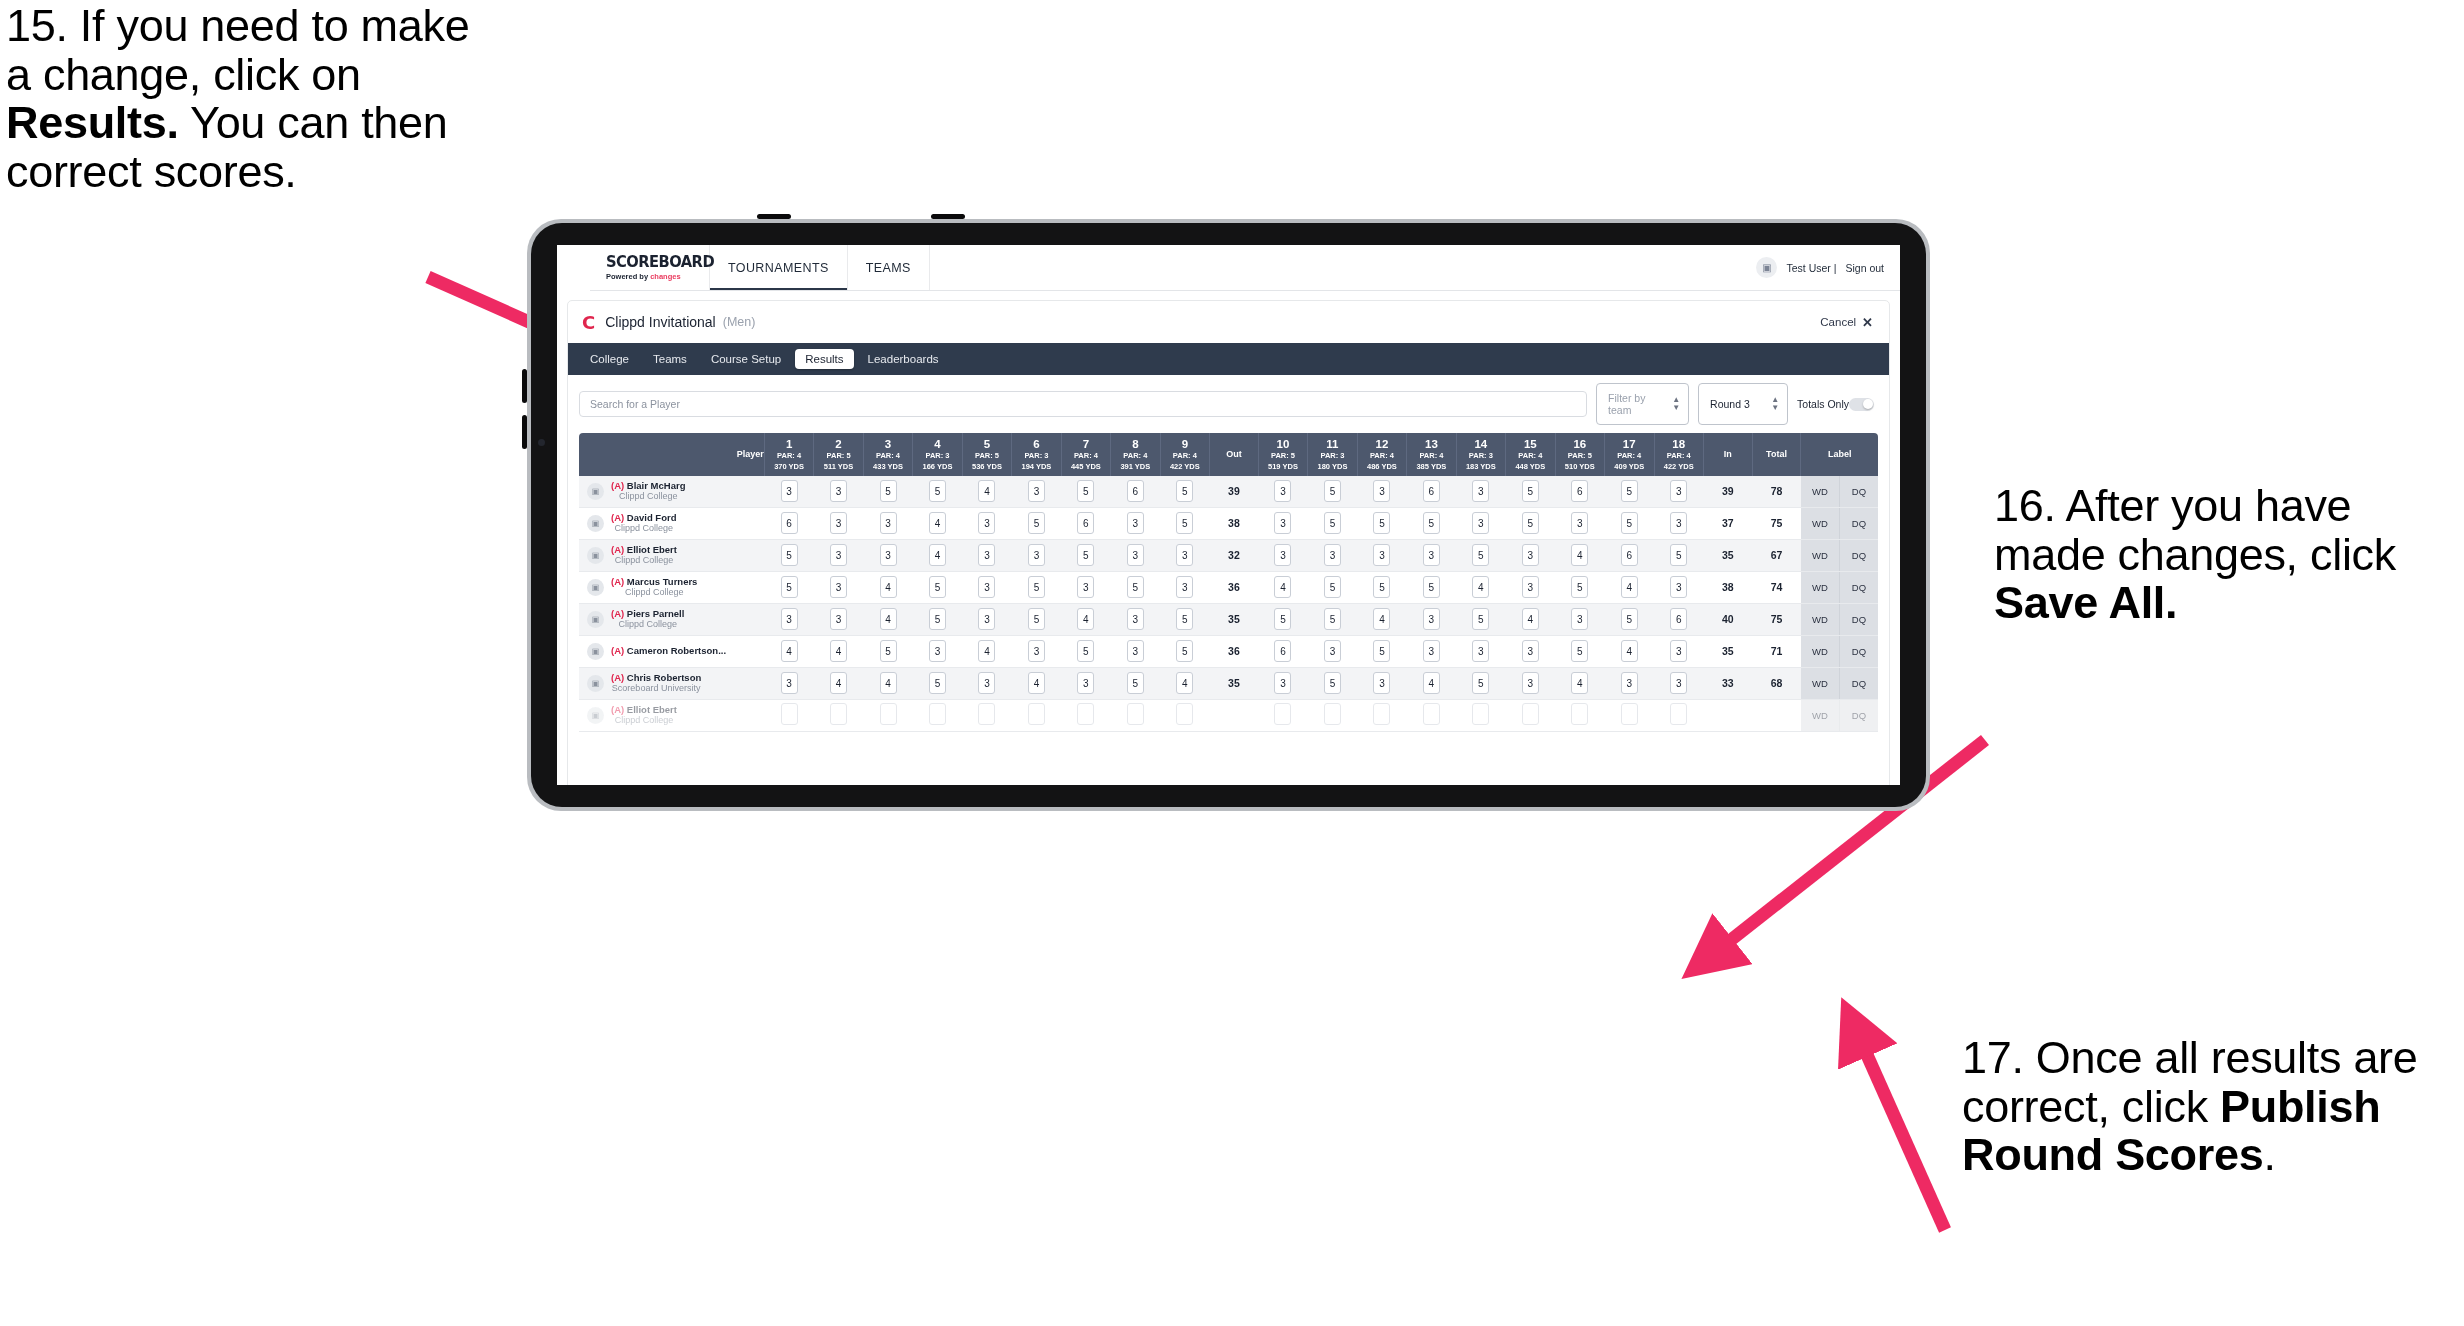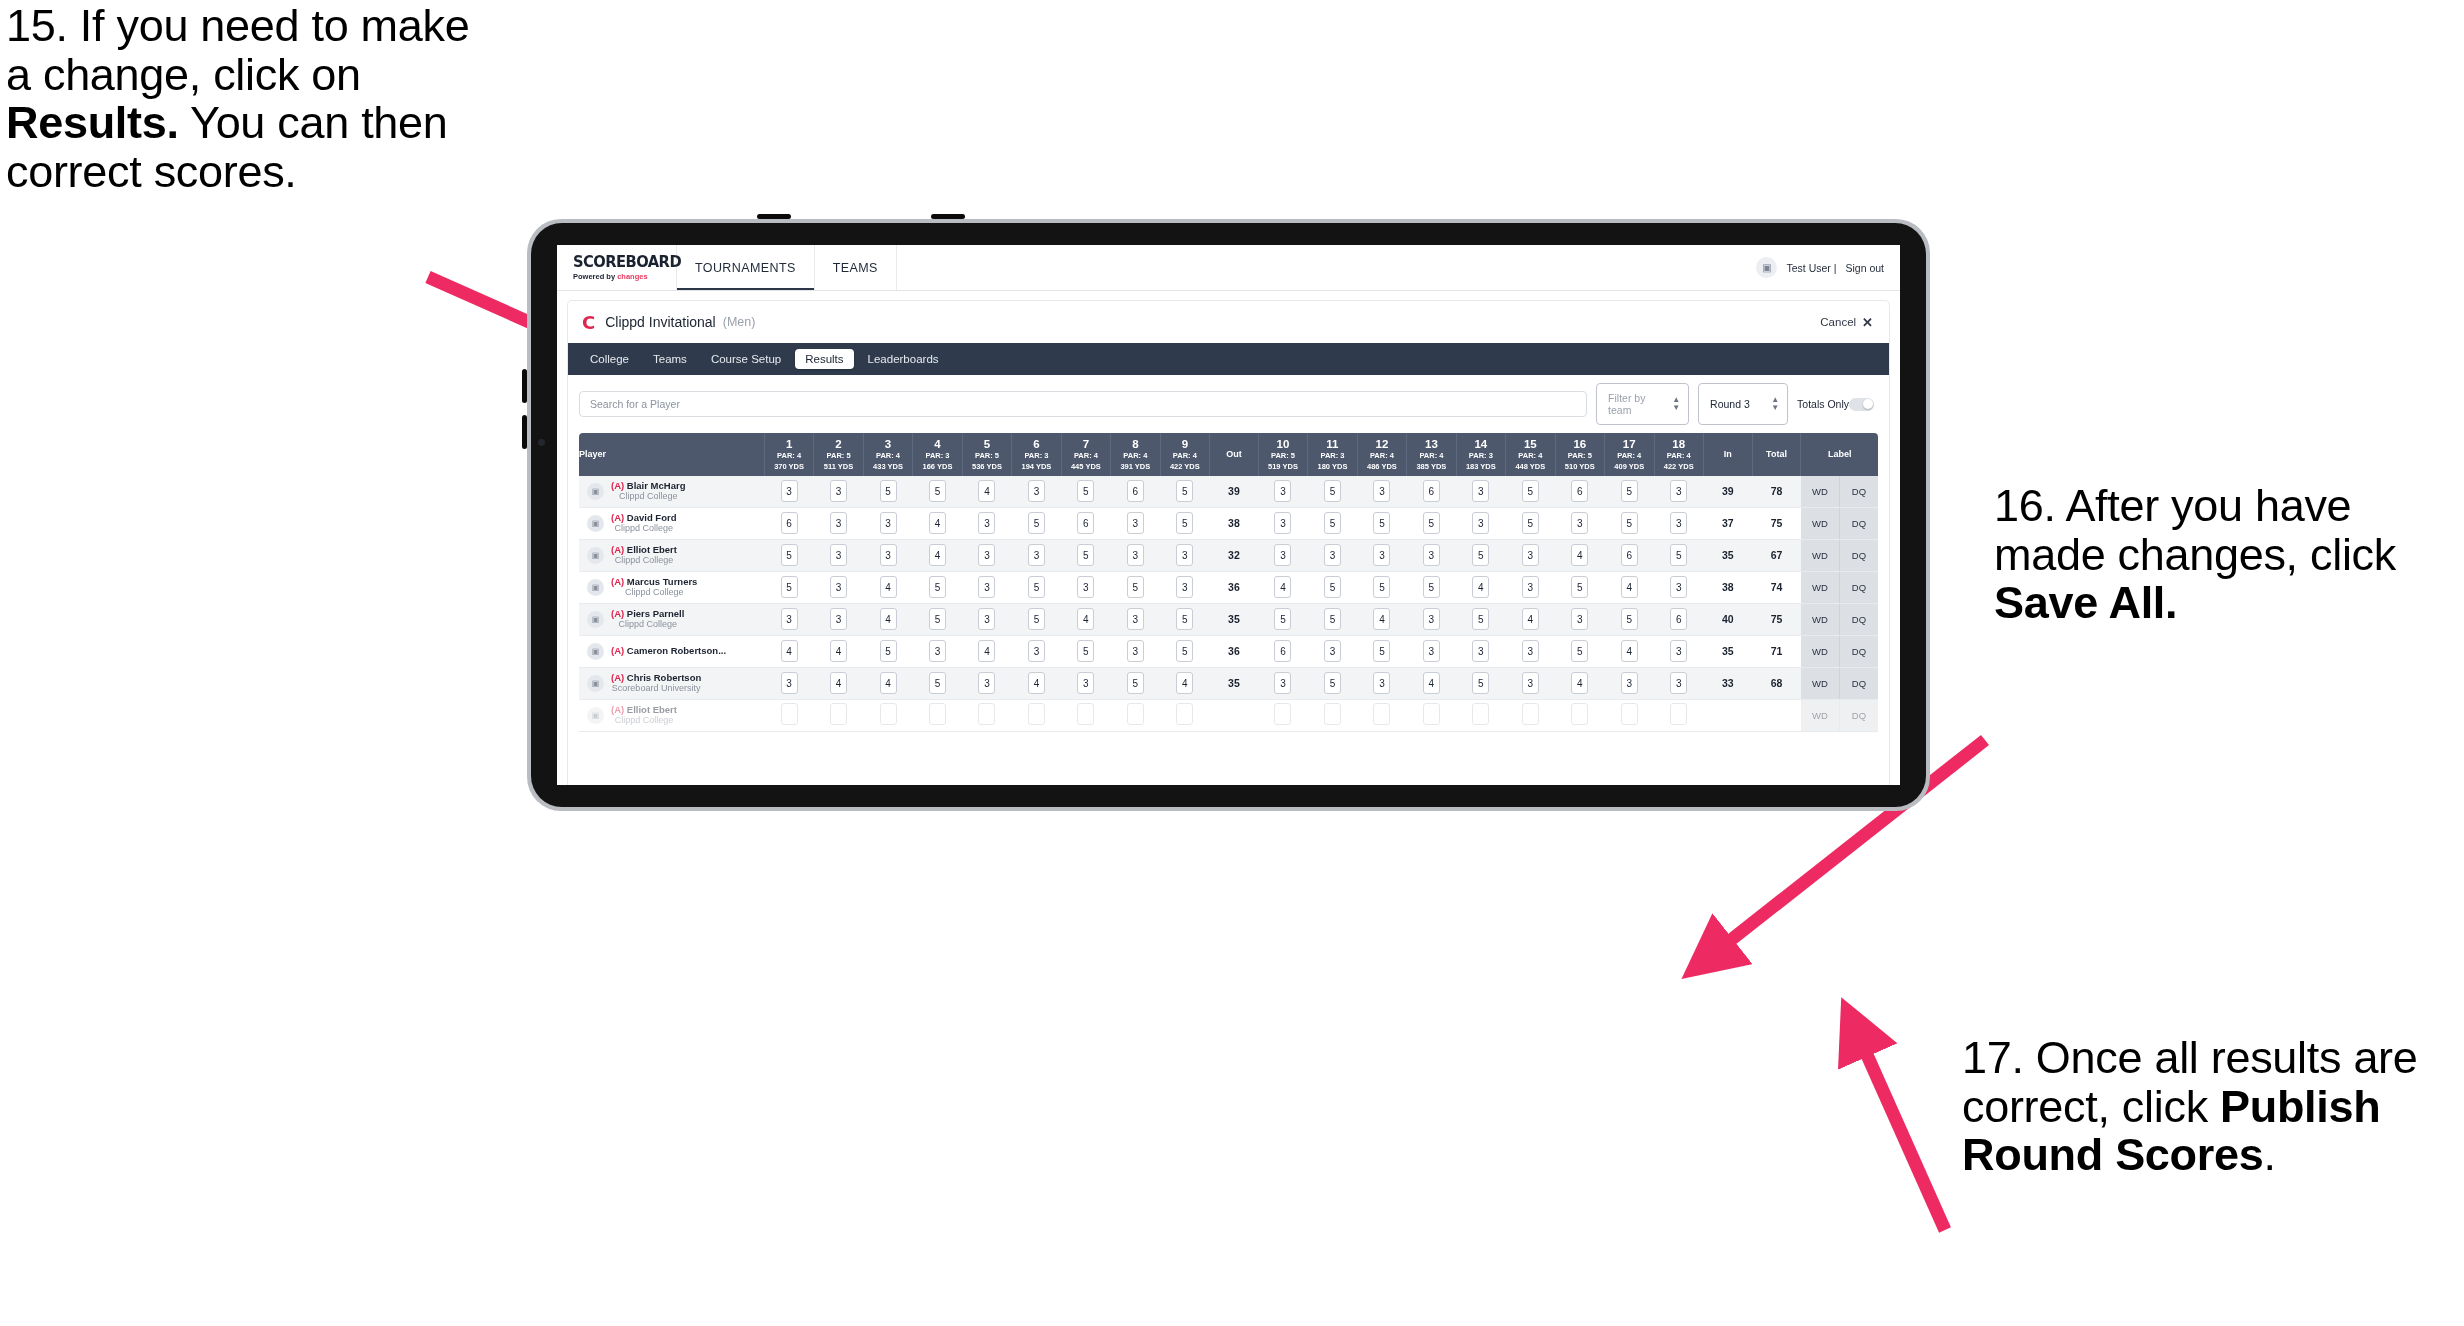--- a/index.html
+++ b/index.html
@@ -60,20 +60,21 @@
     position: relative;
   }
 
   
   #topnav {
     height: 46px;
     background: #ffffff;
     border-bottom: 1px solid #e3e5e8;
     display: flex; align-items: stretch;
     position: relative;
+    margin-left: 33px;
   }
   #brand {
     width: 120px;
     display: flex; flex-direction: column; justify-content: center;
     padding-left: 16px;
     border-right: 1px solid #e9eaec;
   }
   #brand .logo {
     font-family: "DejaVu Sans", sans-serif;
     font-weight: 700;
@@ -191,21 +192,21 @@
     border-top-left-radius: 4px; border-top-right-radius: 4px;
   }
   table#scores { border-collapse: collapse; width: 100%; table-layout: fixed; }
   #scores thead th {
     background: #4d586d; color: #fff;
     font-size: 9px; font-weight: 700;
     border-right: 1px solid #5e6980;
     padding: 4px 0; vertical-align: middle;
   }
   #scores thead th:last-child { border-right: none; }
-  th.col-player { width: 118px; text-align: left; padding-left: 11px; font-size: 11px; }
+  th.col-player { width: 118px; text-align: right; padding-left: 11px; font-size: 11px; }
   th.col-hole { width: 31.5px; }
   th.col-sum { width: 31px; font-size: 11px; }
   th.col-label { width: 49px; font-size: 11px; }
   .hole-num { font-size: 11.5px; font-weight: 700; line-height: 1.25; }
   .hole-par { font-size: 7.5px; font-weight: 700; line-height: 1.35; }
   .hole-yds { font-size: 7.5px; font-weight: 700; line-height: 1.35; }
 
   #scores tbody tr { height: 31px; }
   #scores tbody tr:nth-child(odd) { background: #f3f4f6; }
   #scores tbody tr:nth-child(even) { background: #ffffff; }

